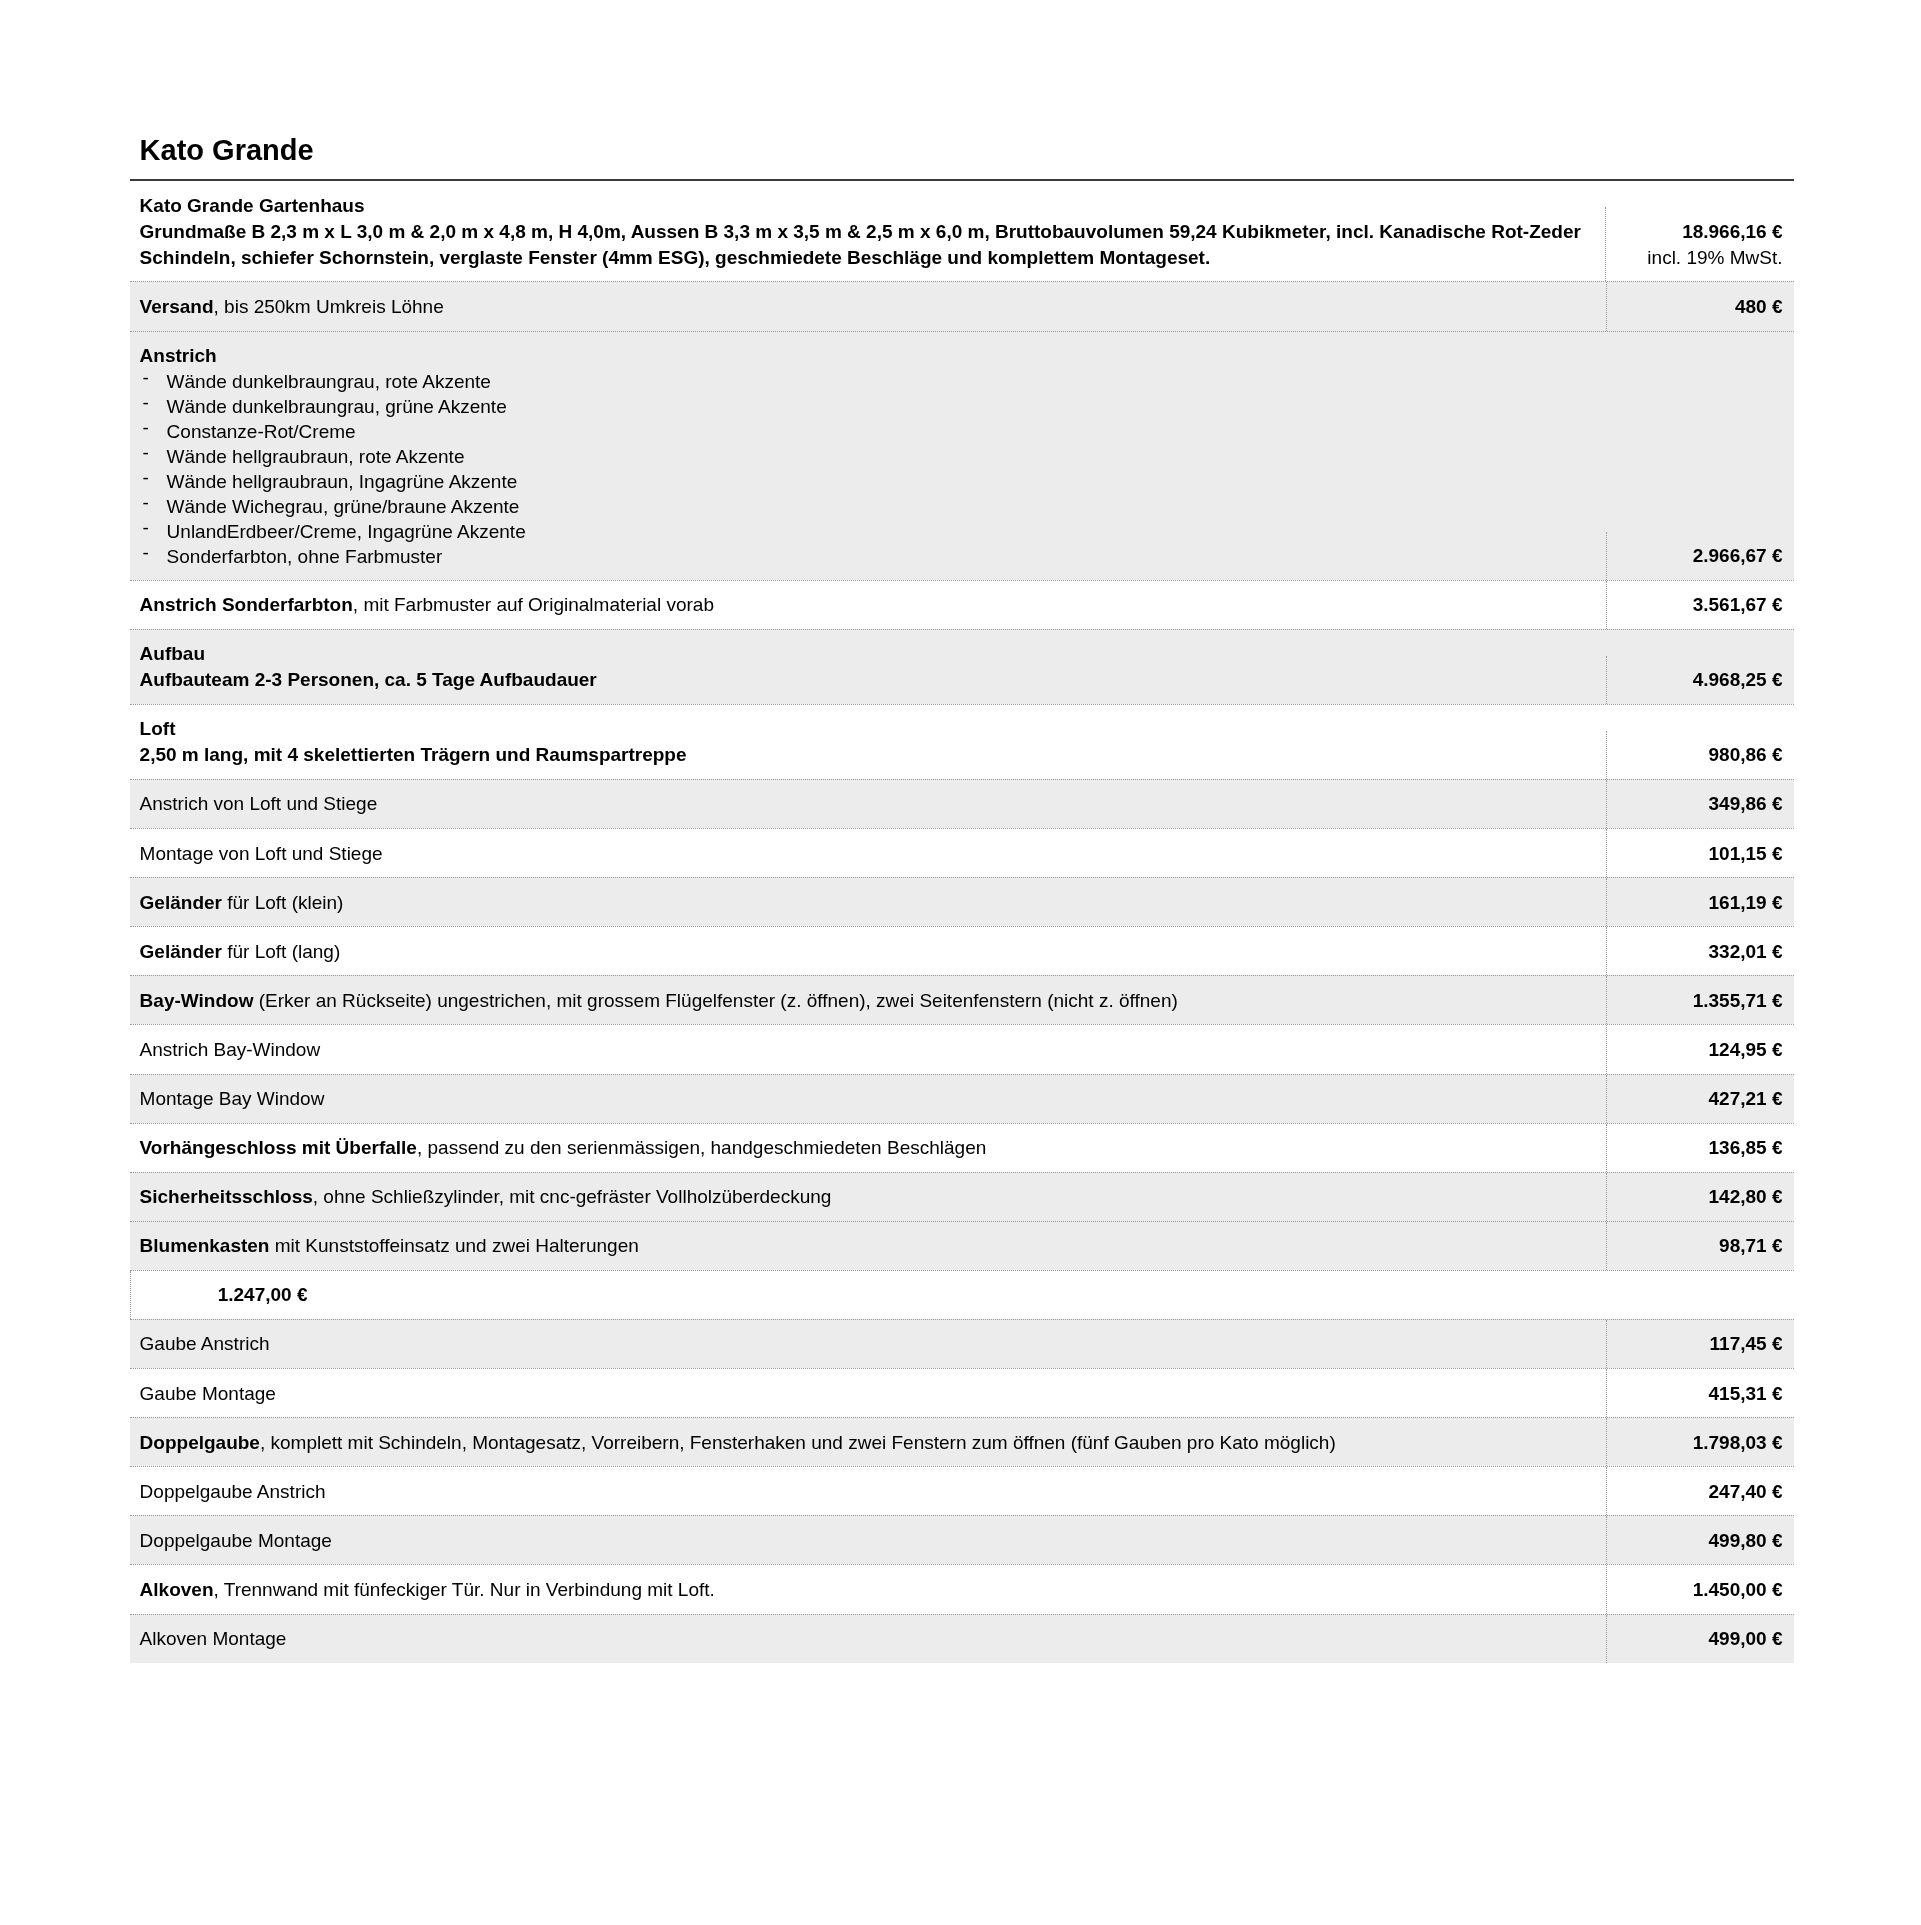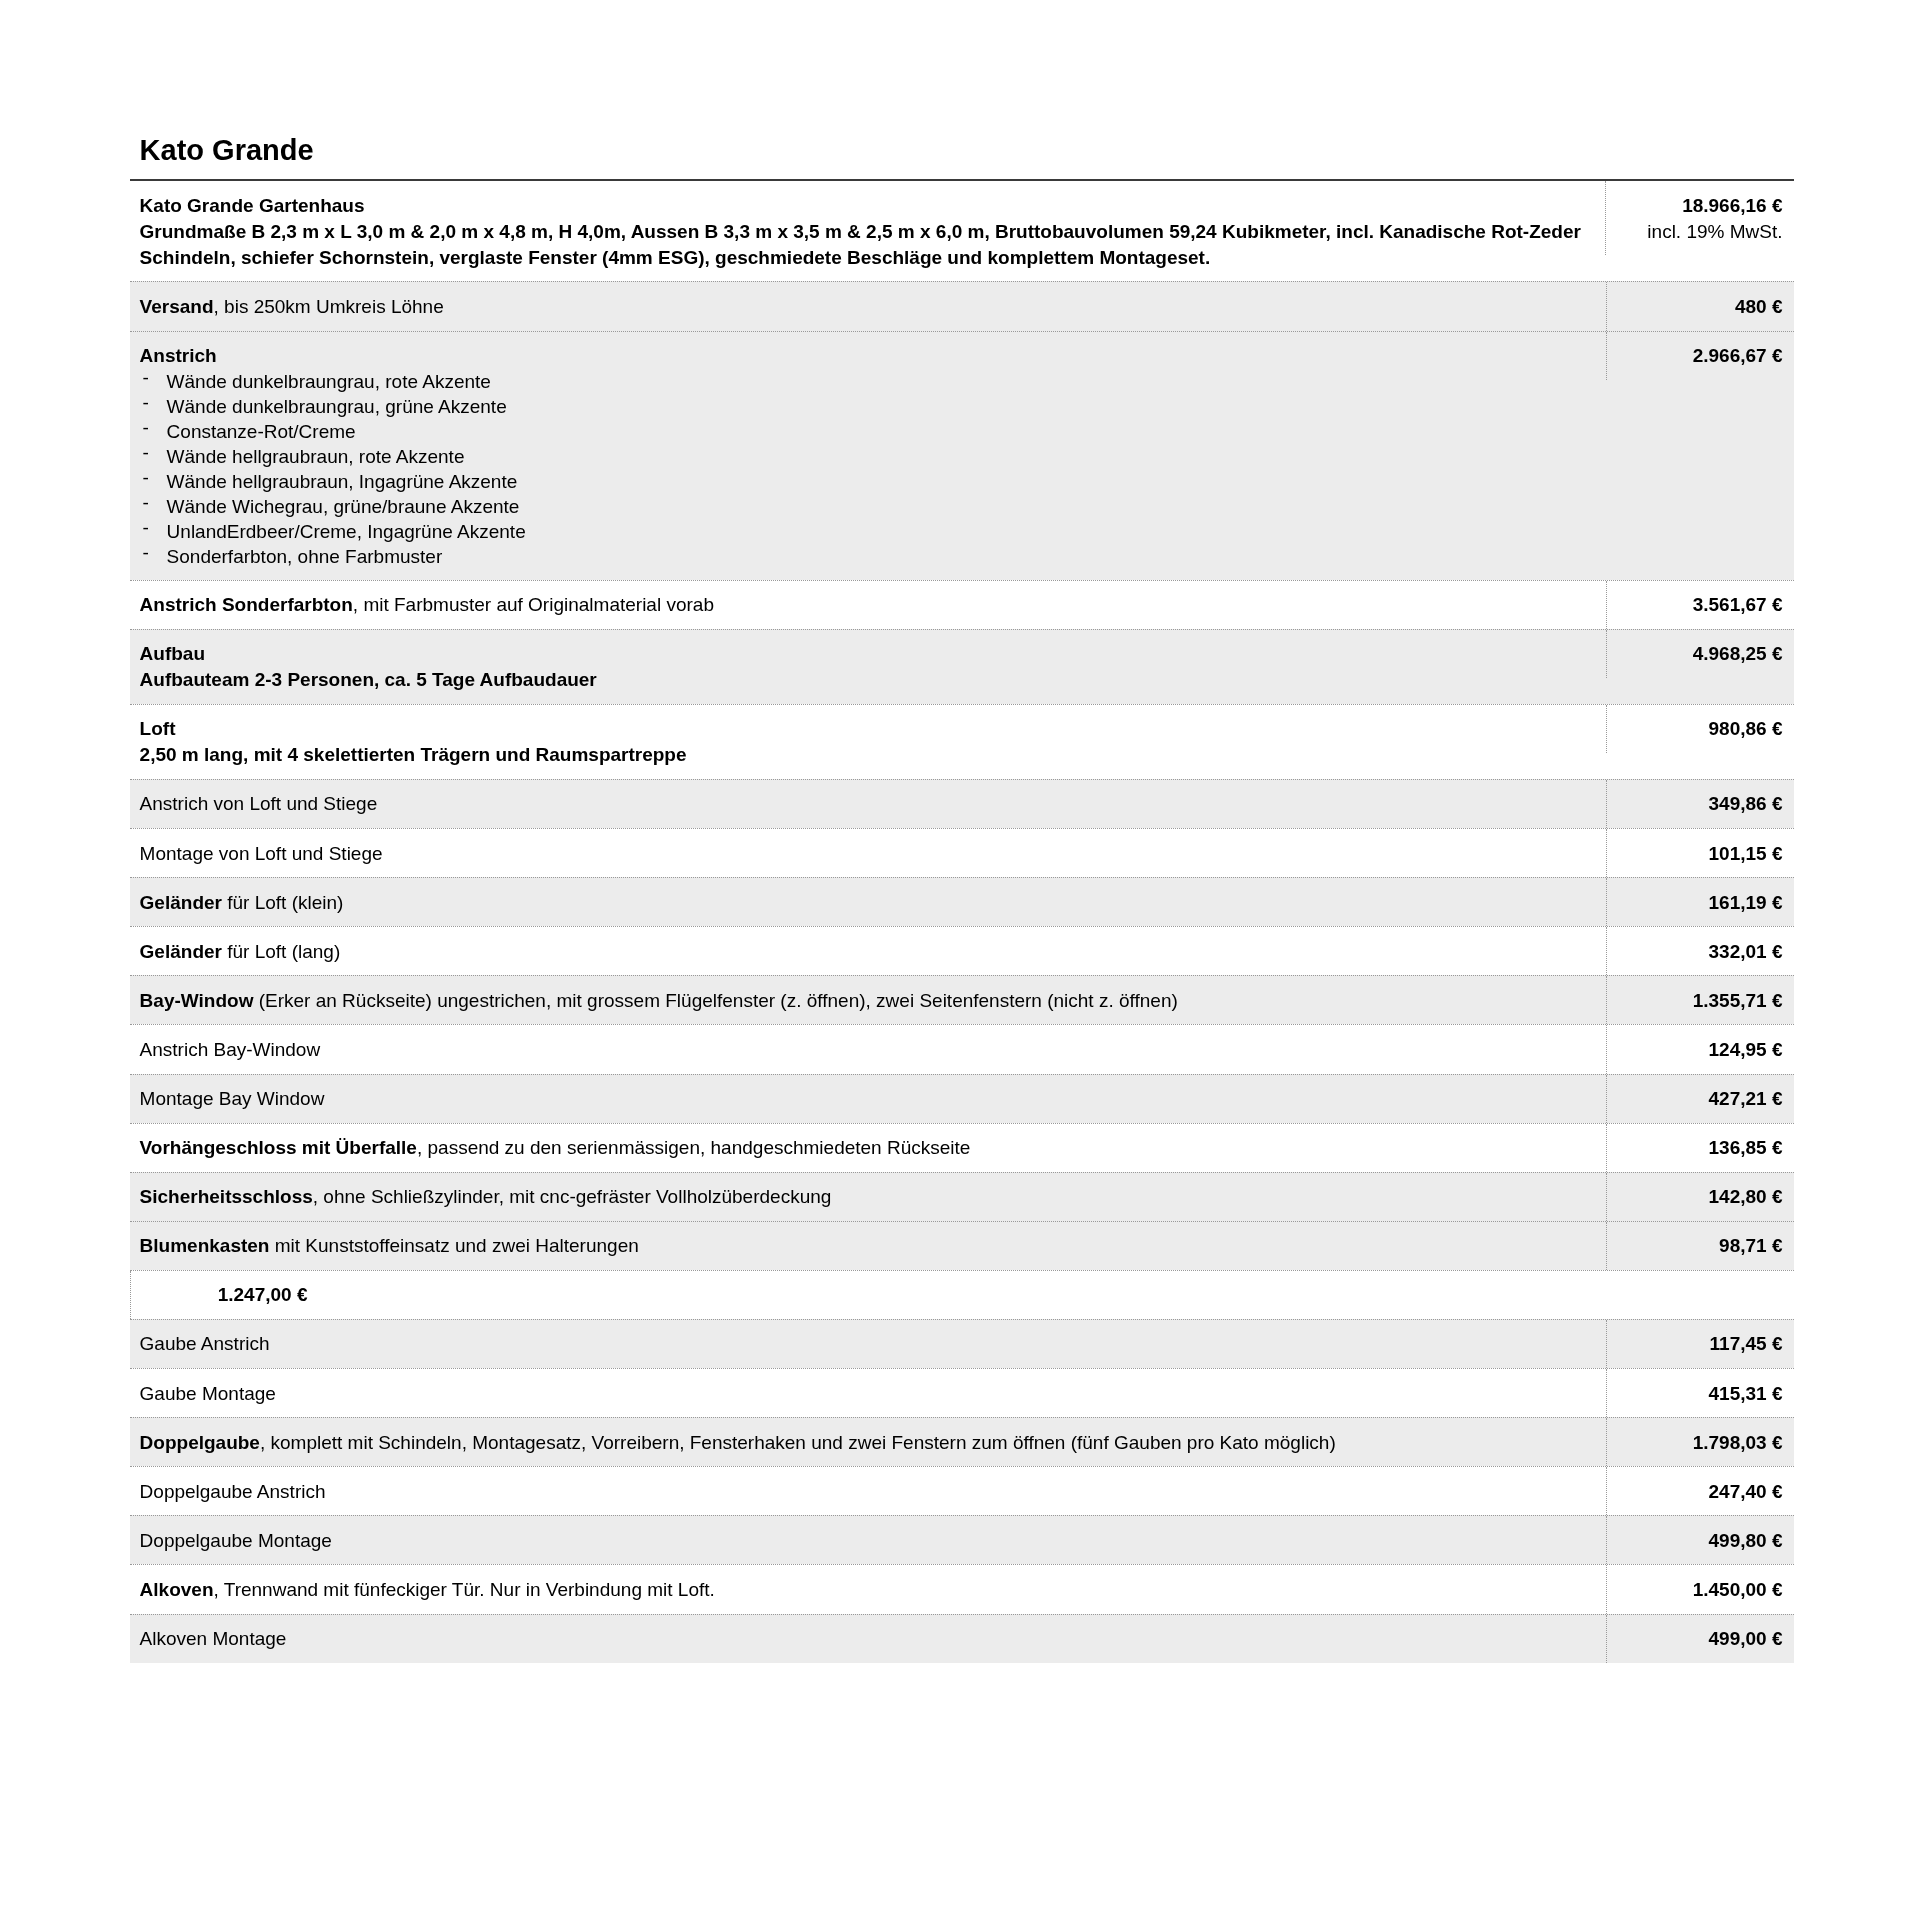--- a/index.html
+++ b/index.html
@@ -23,21 +23,21 @@
   .page-title {
     margin: 0;
     padding: 135px 0 13.4px 9.6px;
     font-size: 29px;
     line-height: 31px;
     font-weight: 700;
   }
   .price-table {
     border-top: 2.9px solid #3a3a3a;
   }
-  .row { display: flex; align-items: flex-start; }
+  .row { display: flex; align-items: flex-end; }
   .row + .row { border-top: 1px dotted #999999; gap: 8px; }
   .row.shaded { background: #ececec; }
   .cell { font-size: 19px; line-height: 26px; }
   .cell.desc {
     width: 1475px;
     padding: 11.5px 23px 10.6px 9.6px;
   }
   .cell.price {
     width: 189px;
     border-left: 1px dotted #999999;
@@ -231,21 +231,21 @@
       
     </div>
     <div class="cell price">
       <div class="amount">427,21 €</div>
 
     </div>
   </div>
 
   <div class="row">
     <div class="cell desc">
-      <span class="lead">Vorhängeschloss mit Überfalle</span><span class="rest">, passend zu den serienmässigen, handgeschmiedeten Rückseite</span>
+      <span class="lead">Vorhängeschloss mit Überfalle</span><span class="rest">, passend zu den serienmässigen, handgeschmiedeten Beschlägen</span>
       
       
     </div>
     <div class="cell price">
       <div class="amount">136,85 €</div>
 
     </div>
   </div>
 
   <div class="row shaded">

